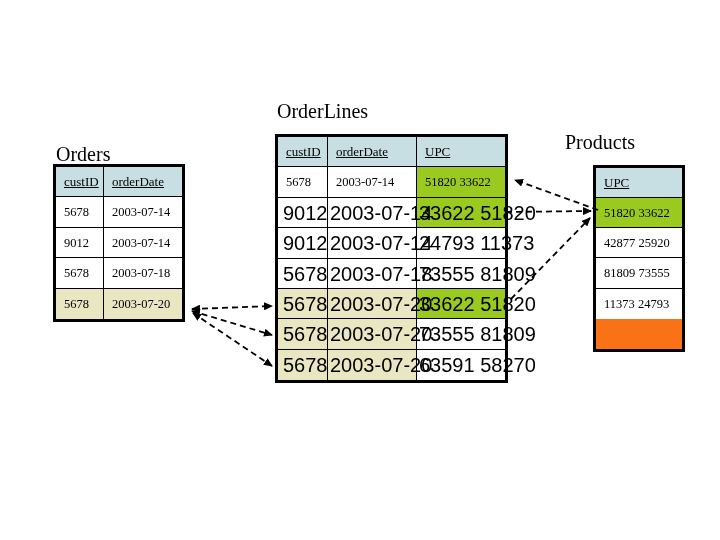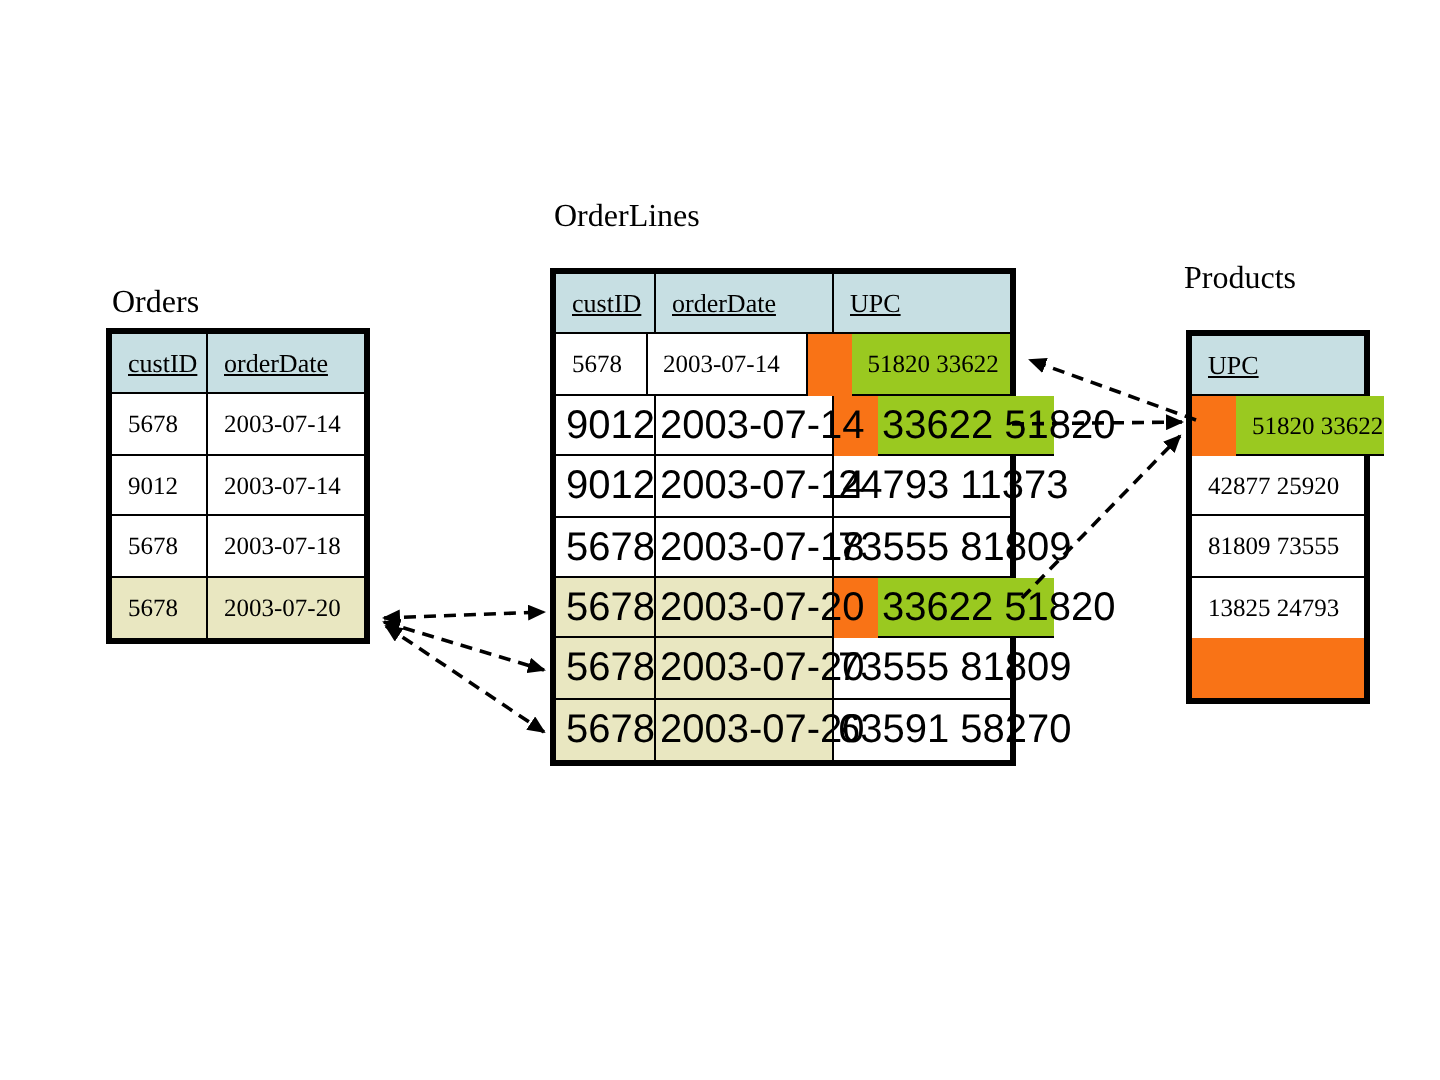--- a/index.html
+++ b/index.html
@@ -8,28 +8,28 @@
     position:relative;
     background:#ffffff;
     font-family:"Liberation Serif", serif;
     color:#000;
     overflow:hidden;
   }
   .stage { position:absolute; left:0; top:0; width:720px; height:540px; }
 
   .title {
     position:absolute;
-    font-size:16px;
+    font-size:20px;
     font-family:"Liberation Serif", serif;
     color:#000;
     white-space:nowrap;
   }
   #orders-title     { left:56px;  top:131px;margin-top:12px; }
   #orderlines-title { left:277px; top:100px; }
-  #products-title   { left:592px; top:131px; }
+  #products-title   { left:565px; top:131px; }
 
   .tbl {
     position:absolute;
     border:3px solid var(--border,#000);
     background:#f97316;
     display:flex;
     flex-direction:column;
   }
   .r { display:flex; }
   .c {
@@ -38,21 +38,21 @@
     padding-left:8px;
     white-space:nowrap;
     overflow:visible;
     background:#fff;
   }
   .r .c:last-child { border-right:none; }
   .tbl .r:last-child .c { border-bottom:none; }
 
   .hc { background:var(--header-bg,#c7dfe3) !important; font-size:13px; }
   .u  { text-decoration:underline; }
-  .green { background:var(--highlight-green,#9ac920) !important;margin-left:22px; }
+  .green { background:var(--highlight-green,#9ac920) !important; }
   .beige { background:var(--highlight-beige,#e9e7c1) !important; }
   .sm { font-size:12.5px; }
 
   
   #orders-table { left:53px; top:164px; width:132px; height:158px; }
   #orders-table .r { height:30.4px; line-height:30.4px; }
   #orders-table .c1 { width:48px; }
   #orders-table .c2 { width:78px; }
 
   
@@ -162,21 +162,21 @@
     <div class="r sm">
       <div class="c p1 green">51820 33622</div>
     </div>
     <div class="r sm">
       <div class="c p1">42877 25920</div>
     </div>
     <div class="r sm">
       <div class="c p1">81809 73555</div>
     </div>
     <div class="r sm">
-      <div class="c p1">13825 24793</div>
+      <div class="c p1">11373 24793</div>
     </div>
   </div>
 
   <svg id="arrows" viewBox="0 0 720 540" xmlns="http://www.w3.org/2000/svg">
     <defs>
       <marker id="ah" markerWidth="10" markerHeight="8" refX="8" refY="4" orient="auto-start-reverse" markerUnits="userSpaceOnUse">
         <path d="M0,0 L9,4 L0,8 Z" fill="#000"></path>
       </marker>
     </defs>
     <g stroke="#000" stroke-width="1.8" stroke-dasharray="6 4" fill="none">

